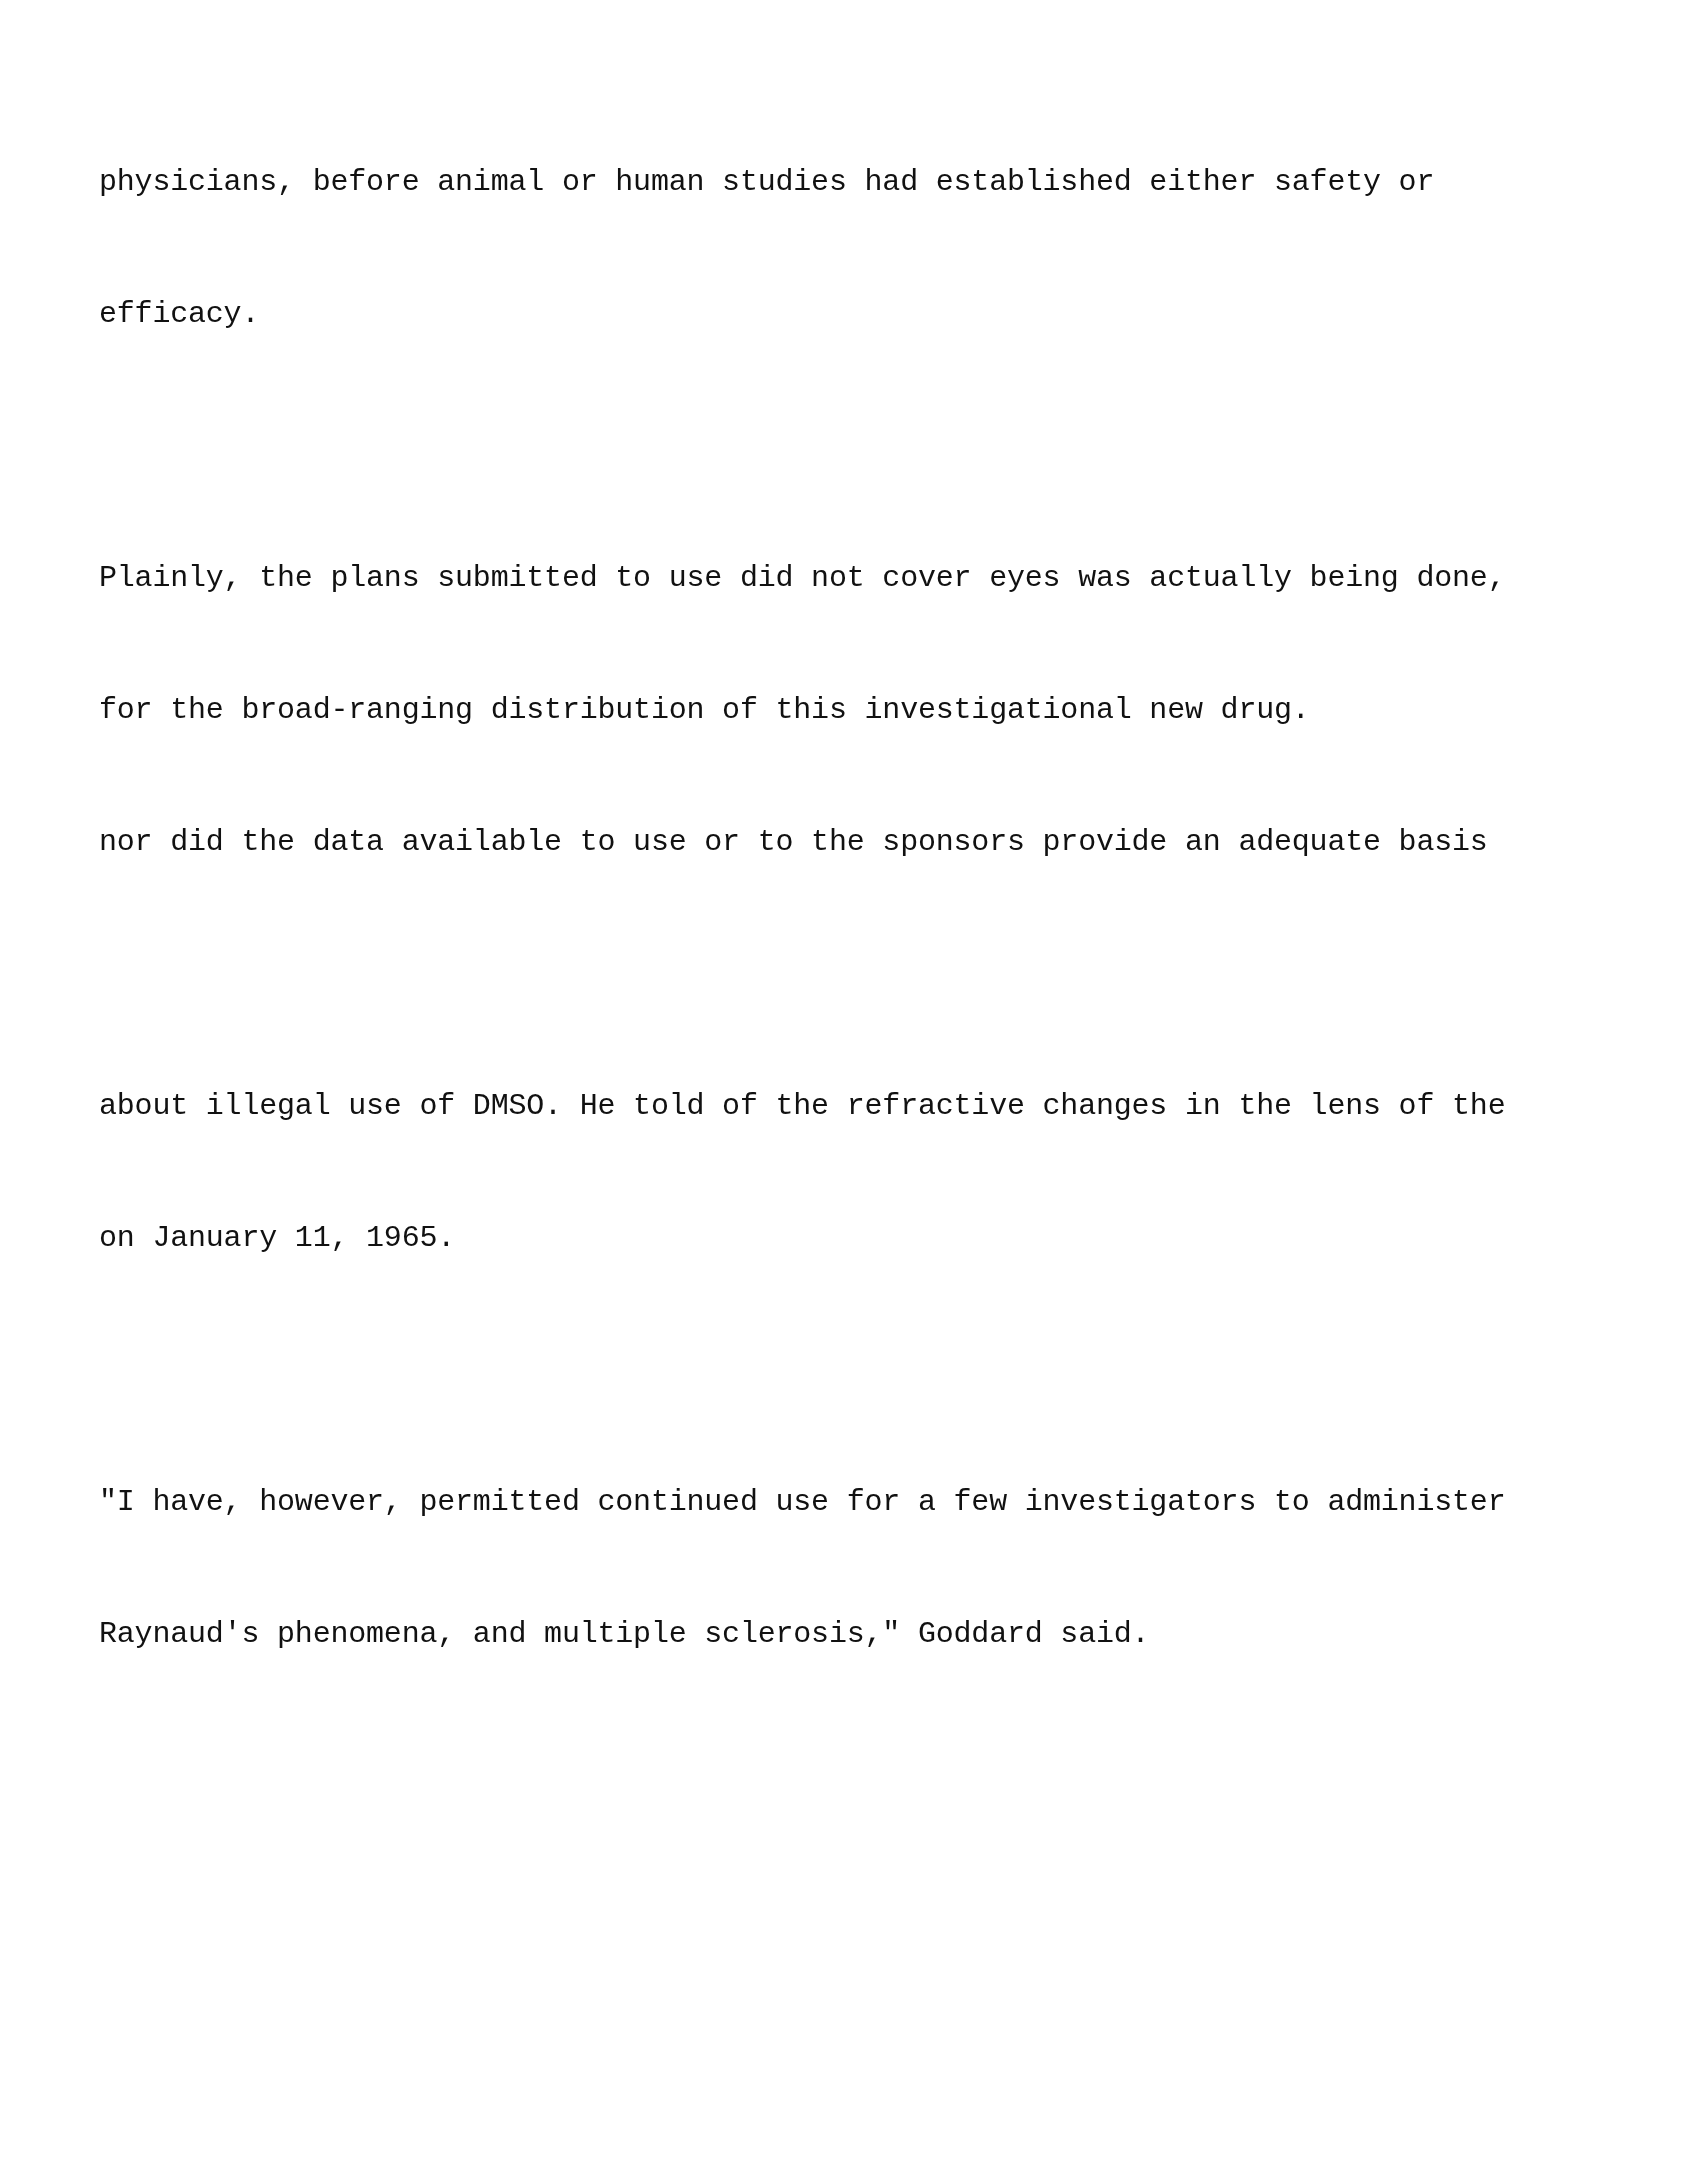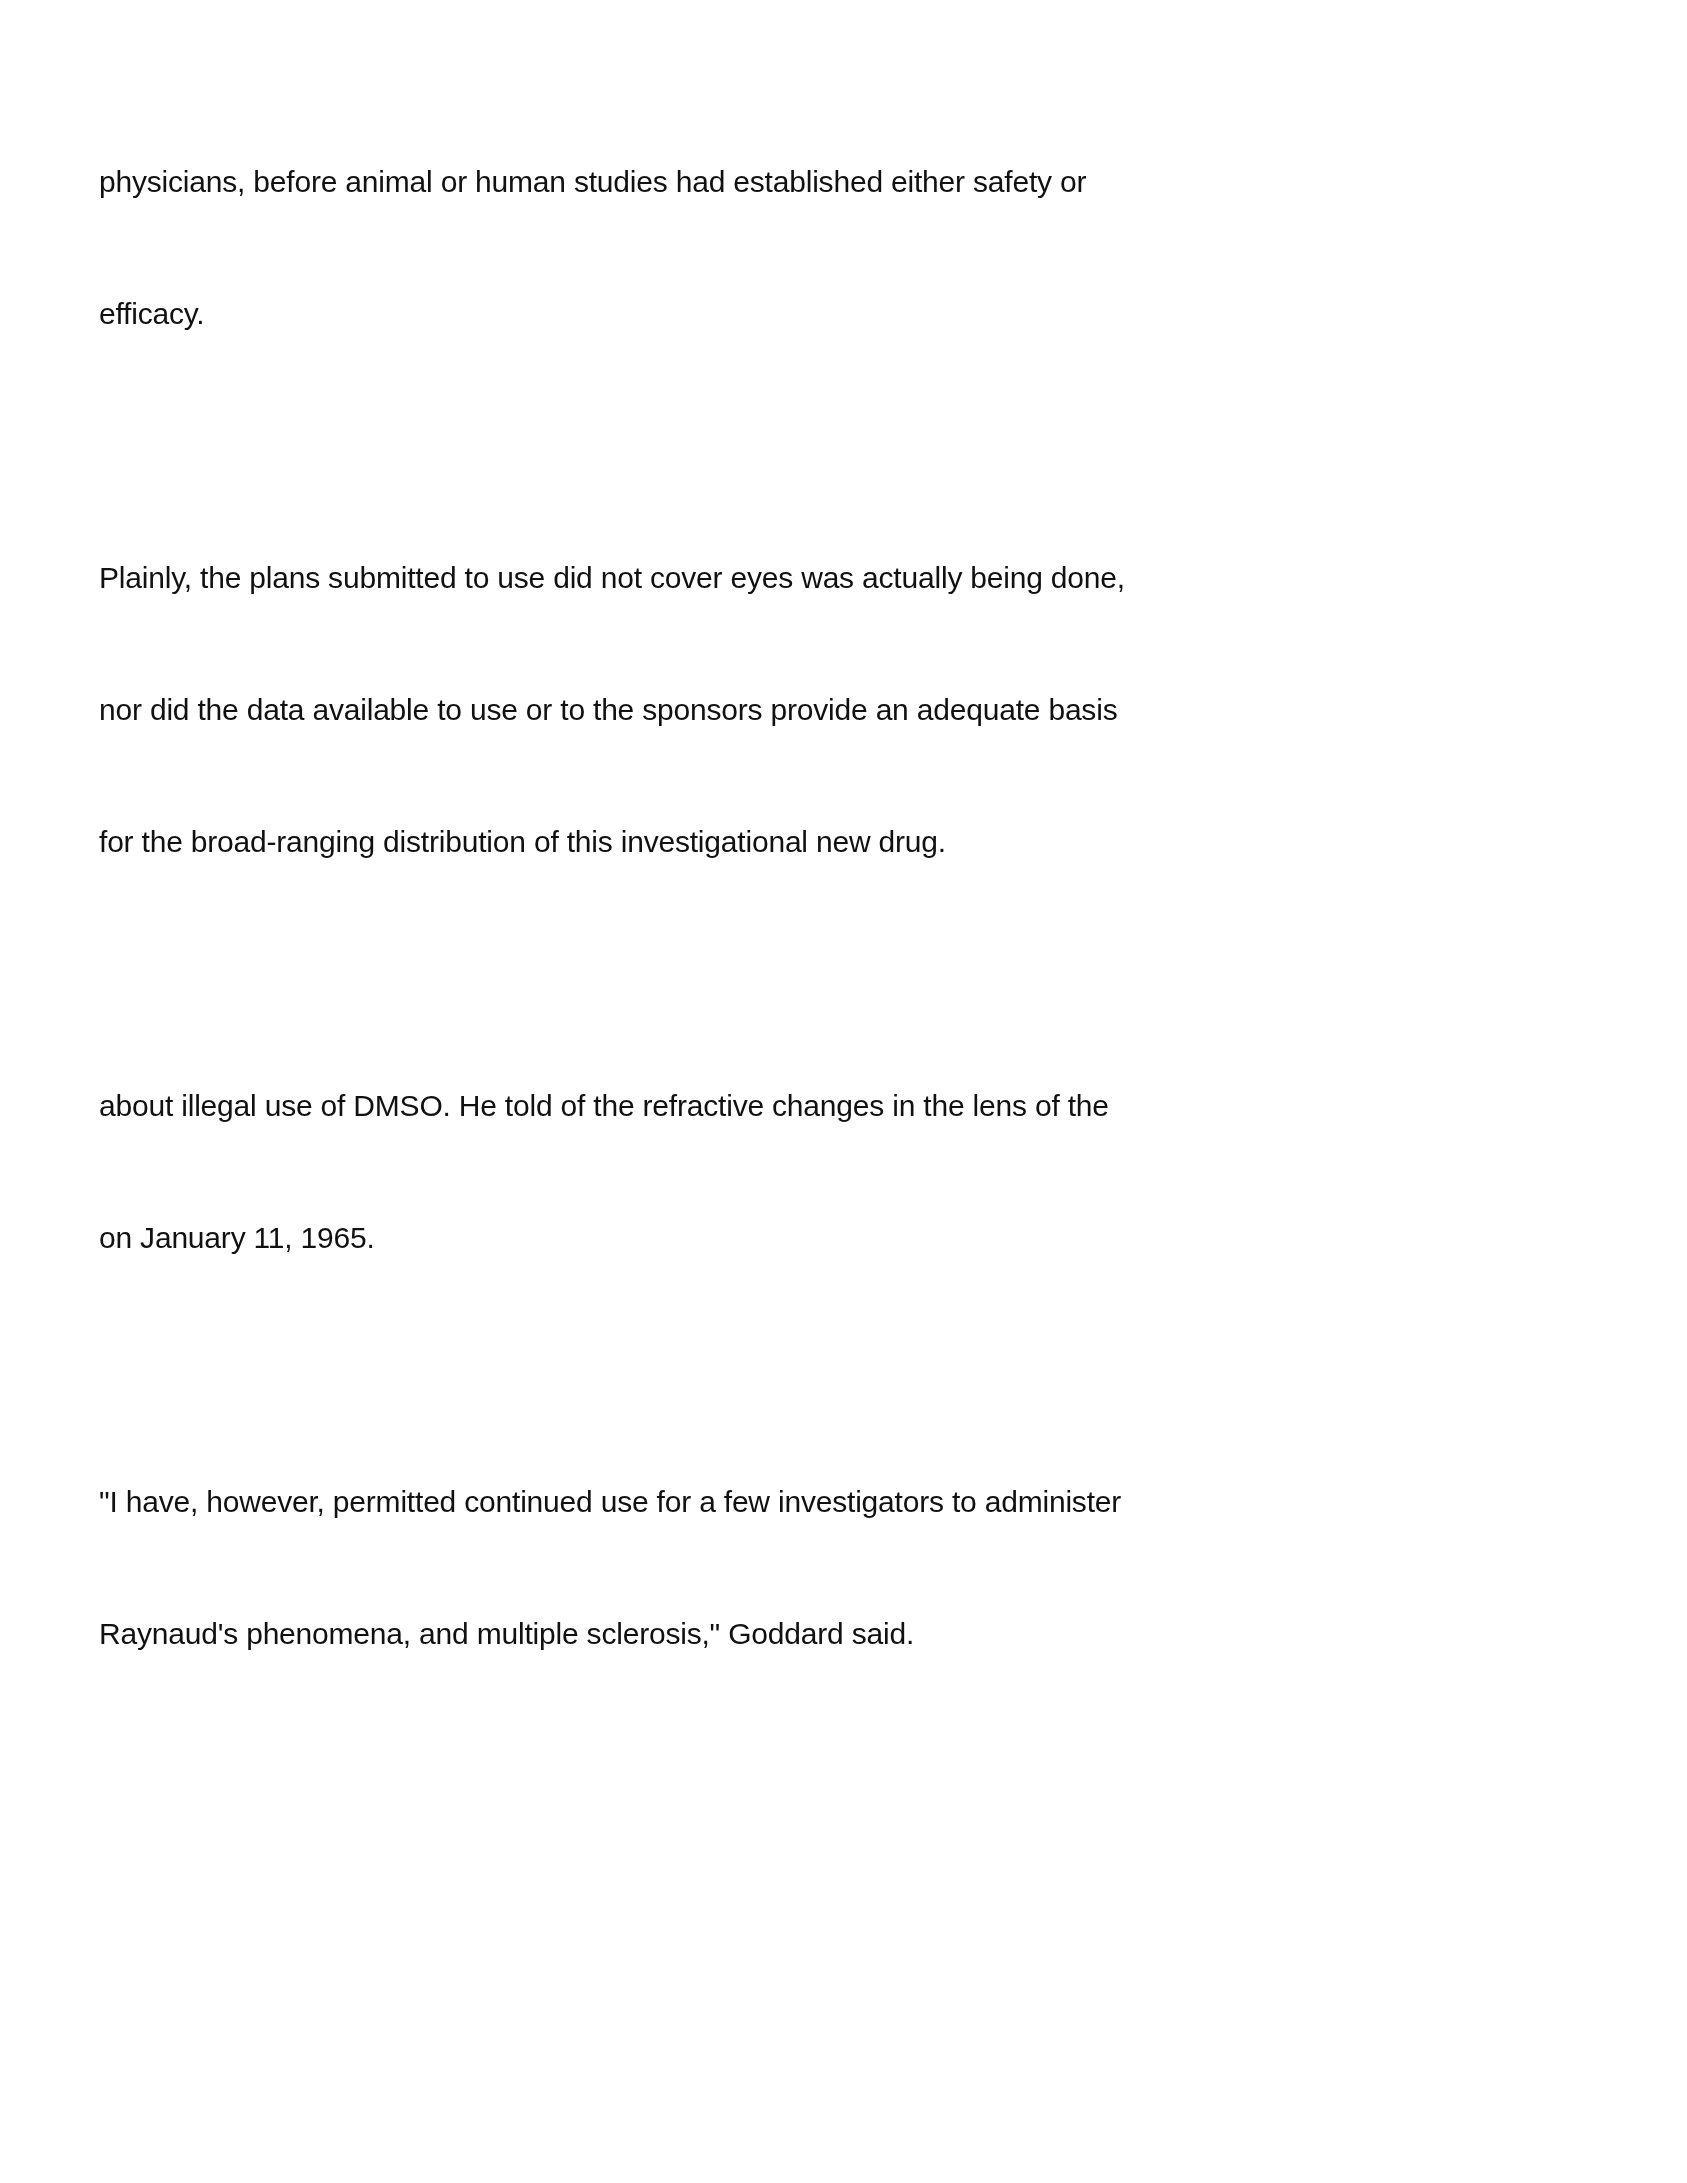--- a/index.html
+++ b/index.html
@@ -11,21 +11,21 @@
       width: 1687px;
       height: 2183px;
       position: relative;
       overflow: hidden;
     }
     .page {
       position: absolute;
       left: 99px;
       top: 72px;
       width: 1558px;
-      font-family: Liberation Sans, sans-serif;
+      font-family: Liberation Mono, monospace;
       font-size: 30px;
       line-height: 44px;
       color: #111111;
       letter-spacing: -0.2px;
     }
     .para {
       margin: 0 0 44px 0;
       white-space: pre;
     }
     .line {
@@ -36,22 +36,22 @@
 </head>
 <body>
 
 <div class="page">
   <div class="para">
     <span class="line">physicians, before animal or human studies had established either safety or</span>
     <span class="line">efficacy.</span>
   </div>
   <div class="para">
     <span class="line">Plainly, the plans submitted to use did not cover eyes was actually being done,</span>
+    <span class="line">for the broad-ranging distribution of this investigational new drug.</span>
     <span class="line">nor did the data available to use or to the sponsors provide an adequate basis</span>
-    <span class="line">for the broad-ranging distribution of this investigational new drug.</span>
   </div>
   <div class="para">
     <span class="line">about illegal use of DMSO. He told of the refractive changes in the lens of the</span>
     <span class="line">on January 11, 1965.</span>
   </div>
   <div class="para">
     <span class="line">"I have, however, permitted continued use for a few investigators to administer</span>
     <span class="line">Raynaud's phenomena, and multiple sclerosis," Goddard said.</span>
   </div>
 

